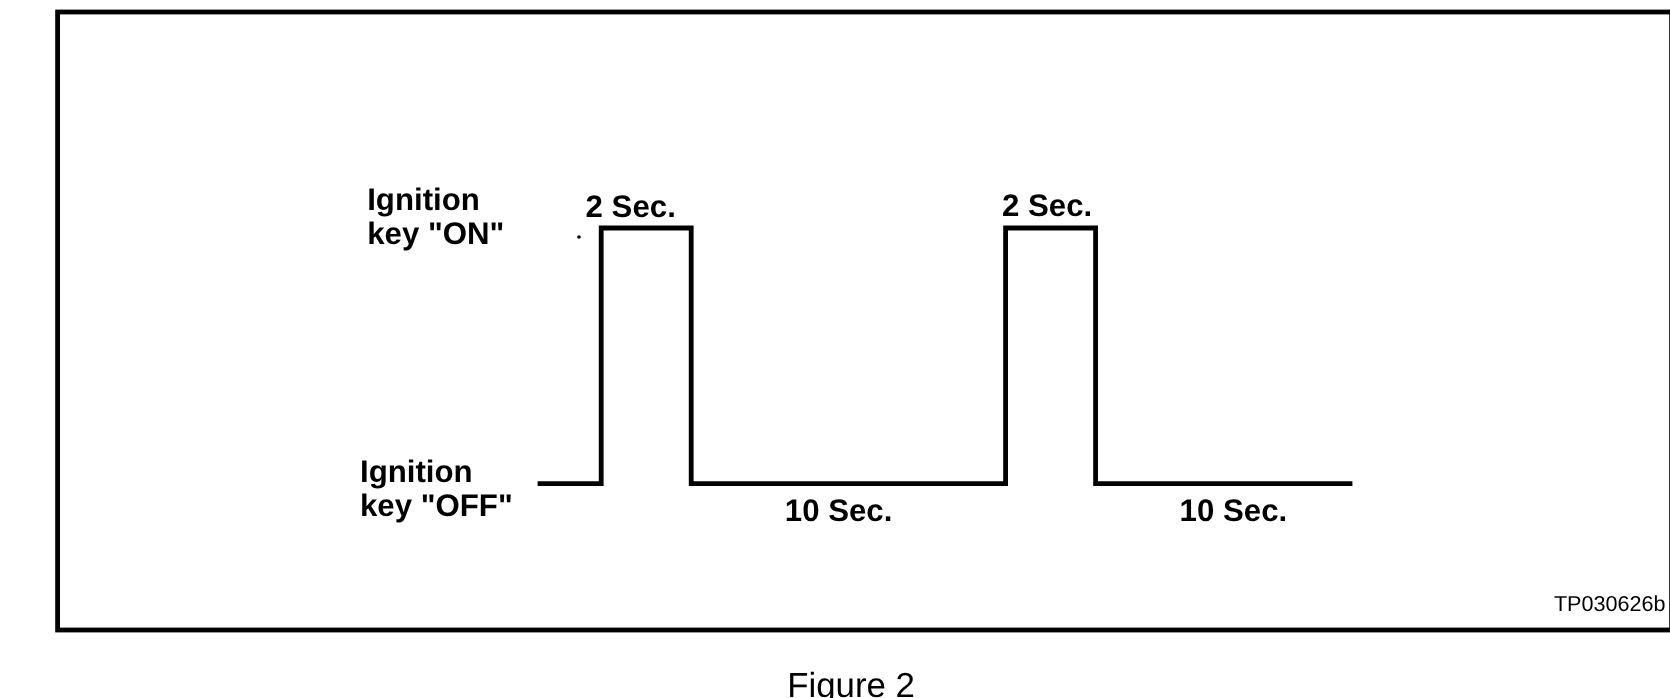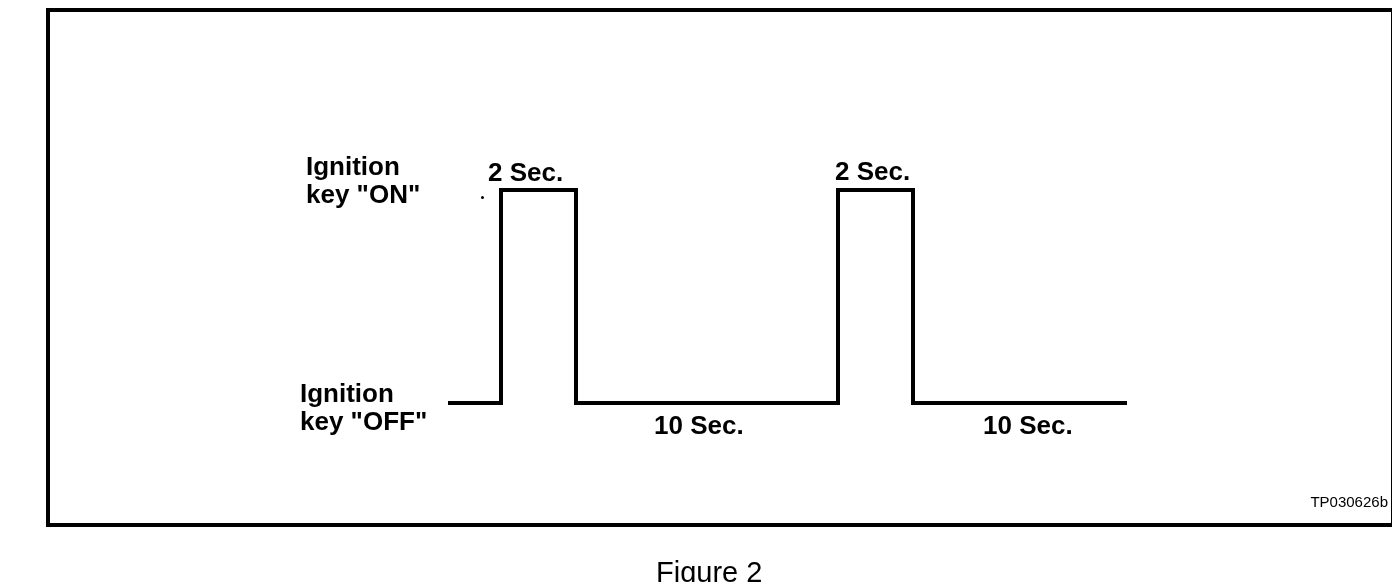--- a/index.html
+++ b/index.html
@@ -40,21 +40,21 @@
   }
   .state-label div { white-space: nowrap; }
   .on-label  { left: 268px; top: 152px; }
   .off-label { left: 262px; top: 379px; }
   .sec-label-1 { left: 450px; top: 158px; }
   .sec-label-2 { left: 797px; top: 157px; }
   .tensec-label-1 { left: 616px; top: 411px; }
   .tensec-label-2 { left: 945px; top: 411px; }
   .ref-code {
     right: 42px; top: 493px;
-    font-size: 15px;
+    font-size: 18px;
     font-weight: normal;
     text-align: right;
   }
   .caption {
     left: 618px; top: 556px;
     font-size: 29px;
     font-weight: normal;
   }
   .artifact-dot {
     position: absolute;

